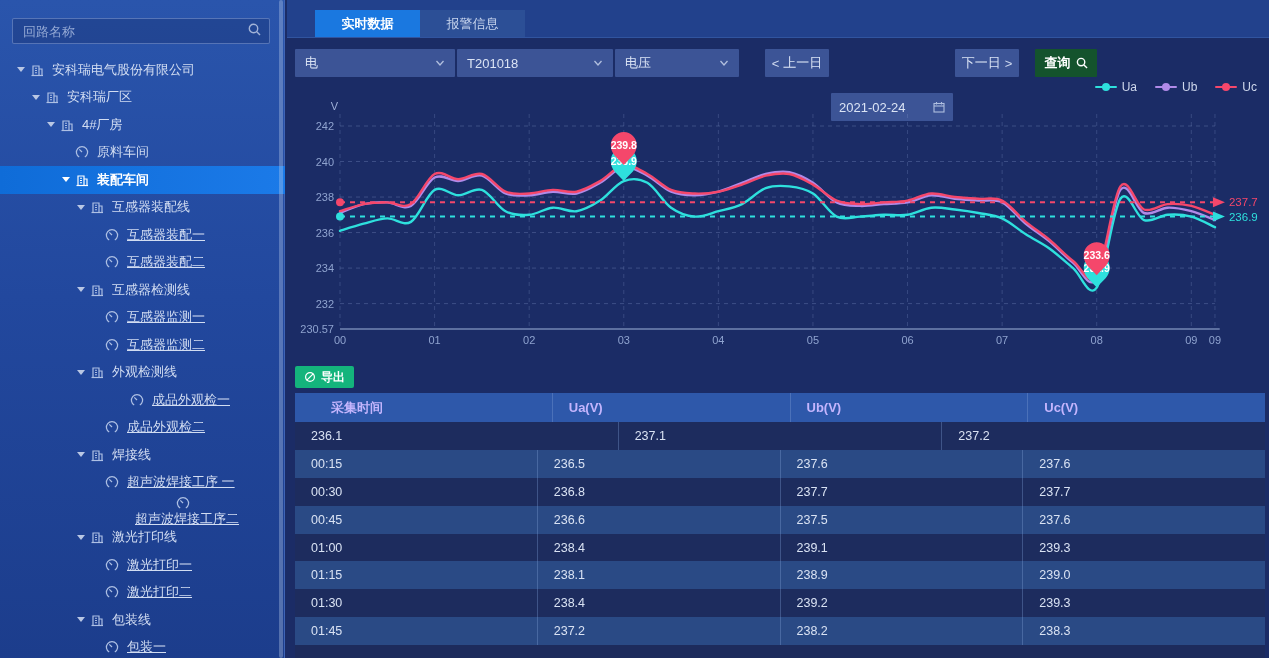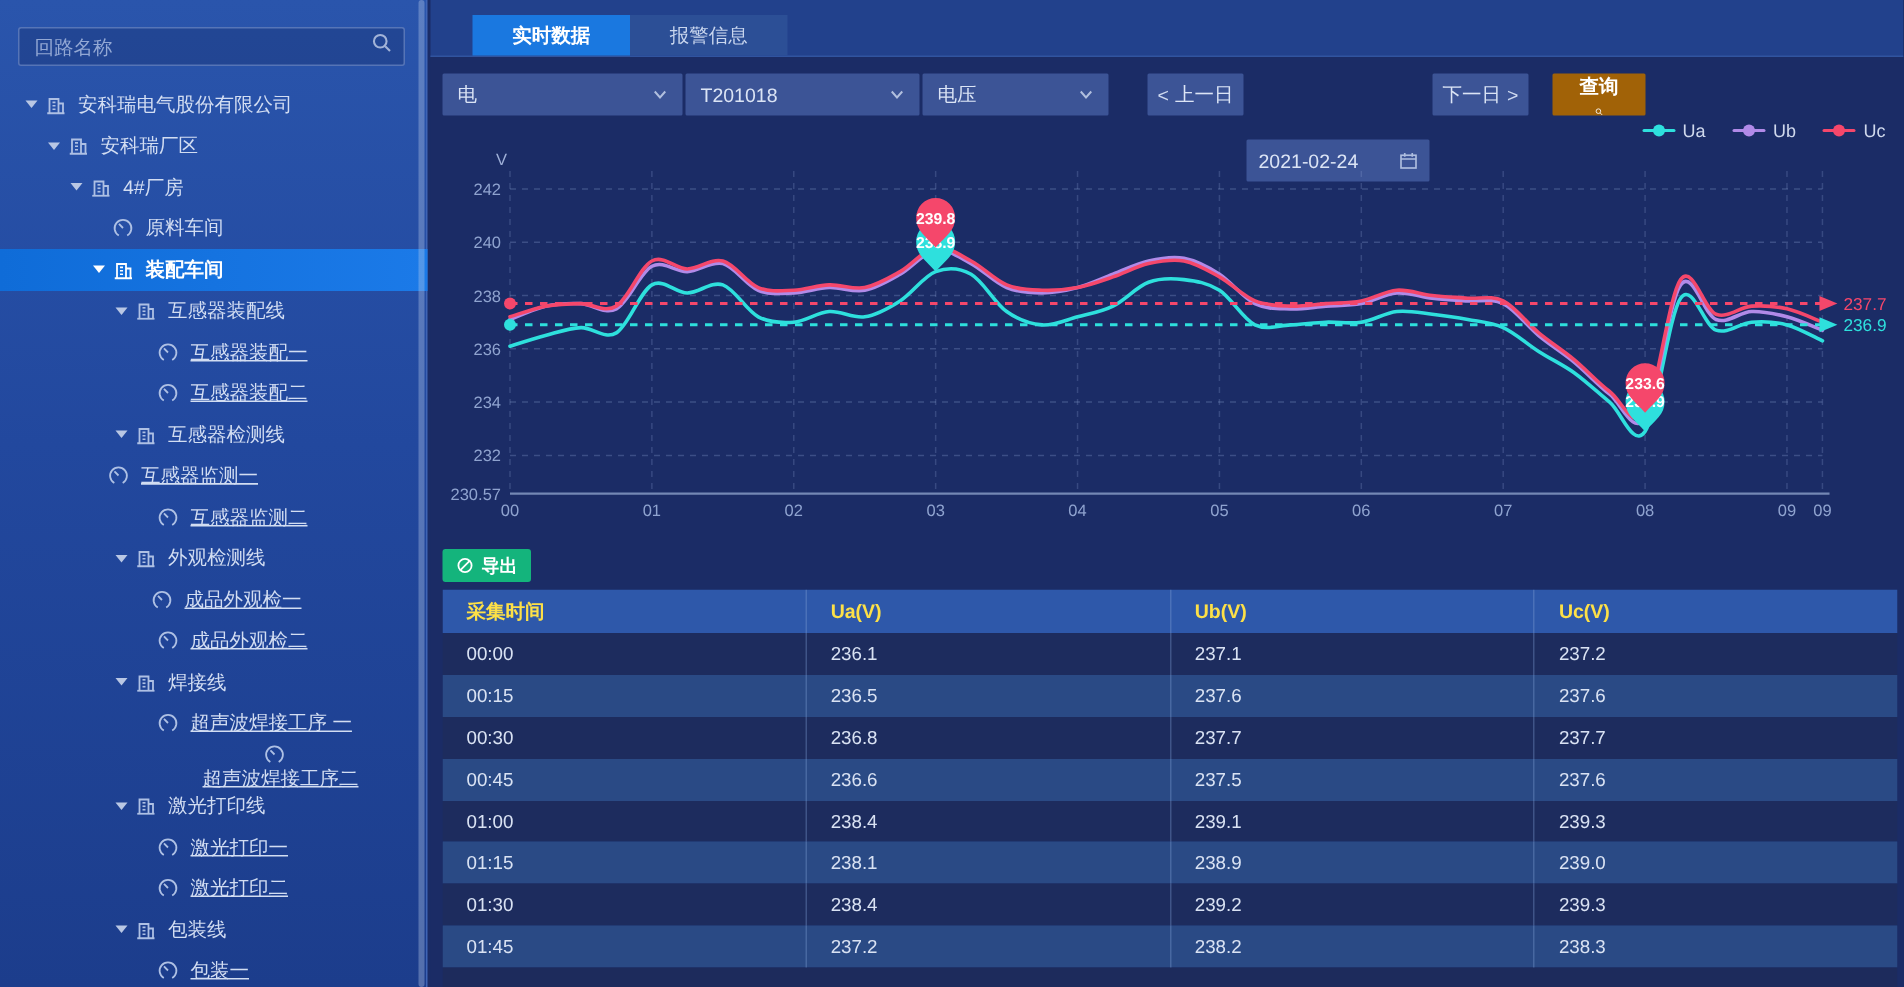--- a/index.html
+++ b/index.html
@@ -55,38 +55,38 @@
   .sel{justify-content:space-between;padding:0 10px;cursor:pointer;}
   .sel .chev{width:10px;height:10px;opacity:.8;}
   .sel1{left:8px;width:160px;}
   .sel2{left:170px;width:156px;}
   .sel3{left:328px;width:124px;}
   .btn-day{justify-content:center;cursor:pointer;gap:4px;}
   .prev{left:478px;width:64px;}
   .date{left:544px;width:122px;padding:0 8px;justify-content:space-between;cursor:pointer;margin-top:44px;}
   .next{left:668px;width:64px;}
   .query{
-    left:748px;width:62px;background:#a16207;color:#fff;font-weight:bold;justify-content:center;gap:5px;cursor:pointer;flex-direction:column;
+    left:748px;width:62px;background:#14532d;color:#fff;font-weight:bold;justify-content:center;gap:5px;cursor:pointer;
   }
   .arr{font-size:13px;color:#cfdaf0;}
   
   .legend{position:absolute;top:80px;right:12px;display:flex;gap:18px;align-items:center;}
   .lg-item{display:flex;align-items:center;gap:5px;font-size:12px;color:#cfd8ec;cursor:pointer;}
   .lg-mark{position:relative;width:22px;height:2px;border-radius:1px;}
   .lg-mark i{position:absolute;left:7px;top:-3px;width:8px;height:8px;border-radius:50%;}
   
   #chart{position:absolute;left:3px;top:94px;}
   
   .export-btn{
     position:absolute;left:8px;top:366px;height:22px;padding:0 9px;background:#14b47c;border-radius:2px;
     display:flex;align-items:center;gap:5px;color:#fff;font-size:12px;font-weight:bold;cursor:pointer;
   }
   
   .table{position:absolute;left:8px;top:393px;right:4px;bottom:0;overflow:hidden;font-size:12.5px;}
-  .thead{display:flex;height:29px;background:#2e58aa;font-weight:bold;color:#fde047;font-size:13px;}
+  .thead{display:flex;height:29px;background:#2e58aa;font-weight:bold;color:#c4b5fd;font-size:13px;padding-left:20px;}
   .th,.td{flex:1 1 0;display:flex;align-items:center;padding-left:16px;box-sizing:border-box;border-right:1px solid rgba(130,160,215,.35);}
   .th:last-child,.td:last-child{border-right:none;}
   .trow{display:flex;height:27.9px;color:#d9e2f3;}
   .trow.odd{background:#1d2c5e;}
   .trow.even{background:#2a4a85;}
   .partial-row{height:14px;background:#1d2b5c;}
 </style>
 </head>
 <body>
 
@@ -220,21 +220,21 @@
             <path d="M3 12.5 V3 h6 v9.5" fill="none" stroke="#aec0e4" stroke-width="1.2"></path>
             <path d="M9 6 h3 v6.5" fill="none" stroke="#aec0e4" stroke-width="1.2"></path>
             <line x1="1.5" y1="12.5" x2="13" y2="12.5" stroke="#aec0e4" stroke-width="1.2"></line>
             <line x1="5" y1="5.2" x2="7" y2="5.2" stroke="#aec0e4" stroke-width="1.1"></line>
             <line x1="5" y1="7.5" x2="7" y2="7.5" stroke="#aec0e4" stroke-width="1.1"></line>
             <line x1="5" y1="9.8" x2="7" y2="9.8" stroke="#aec0e4" stroke-width="1.1"></line>
           </svg>
         </span>
     <span class="t-label">互感器检测线</span>
   </div>
-      <div class="tree-row" style="padding-left: 54px; text-decoration: underline;">
+      <div class="tree-row" style="padding-left: 87px;">
     <span class="caret-slot"></span>
     <span class="t-icon">
           <svg width="14" height="14" viewBox="0 0 14 14">
             <path d="M4.2 12 A5.6 5.6 0 1 1 9.8 12" fill="none" stroke="#aec0e4" stroke-width="1.2"></path>
             <line x1="7" y1="7" x2="4.3" y2="4.3" stroke="#aec0e4" stroke-width="1.2"></line>
           </svg>
         </span>
     <span class="t-label u">互感器监测一</span>
   </div>
       <div class="tree-row" style="padding-left: 87px;">
@@ -256,21 +256,21 @@
             <path d="M3 12.5 V3 h6 v9.5" fill="none" stroke="#aec0e4" stroke-width="1.2"></path>
             <path d="M9 6 h3 v6.5" fill="none" stroke="#aec0e4" stroke-width="1.2"></path>
             <line x1="1.5" y1="12.5" x2="13" y2="12.5" stroke="#aec0e4" stroke-width="1.2"></line>
             <line x1="5" y1="5.2" x2="7" y2="5.2" stroke="#aec0e4" stroke-width="1.1"></line>
             <line x1="5" y1="7.5" x2="7" y2="7.5" stroke="#aec0e4" stroke-width="1.1"></line>
             <line x1="5" y1="9.8" x2="7" y2="9.8" stroke="#aec0e4" stroke-width="1.1"></line>
           </svg>
         </span>
     <span class="t-label">外观检测线</span>
   </div>
-      <div class="tree-row" style="padding-left: 83px; font-family: Liberation Mono, monospace;">
+      <div class="tree-row" style="padding-left: 112px; font-family: Liberation Mono, monospace;">
     <span class="caret-slot"></span>
     <span class="t-icon">
           <svg width="14" height="14" viewBox="0 0 14 14">
             <path d="M4.2 12 A5.6 5.6 0 1 1 9.8 12" fill="none" stroke="#aec0e4" stroke-width="1.2"></path>
             <line x1="7" y1="7" x2="4.3" y2="4.3" stroke="#aec0e4" stroke-width="1.2"></line>
           </svg>
         </span>
     <span class="t-label u">成品外观检一</span>
   </div>
       <div class="tree-row" style="padding-left: 87px;">
@@ -535,21 +535,20 @@
 
   <div class="table">
     <div class="thead" id="thead">
         <div class="th">采集时间</div>
         <div class="th">Ua(V)</div>
         <div class="th">Ub(V)</div>
         <div class="th">Uc(V)</div>
       </div>
     <div id="tbody">
         <div class="trow odd">
-    <div class="td">00:00</div>
     <div class="td">236.1</div>
     <div class="td">237.1</div>
     <div class="td">237.2</div>
   </div>
         <div class="trow even">
     <div class="td">00:15</div>
     <div class="td">236.5</div>
     <div class="td">237.6</div>
     <div class="td">237.6</div>
   </div>

